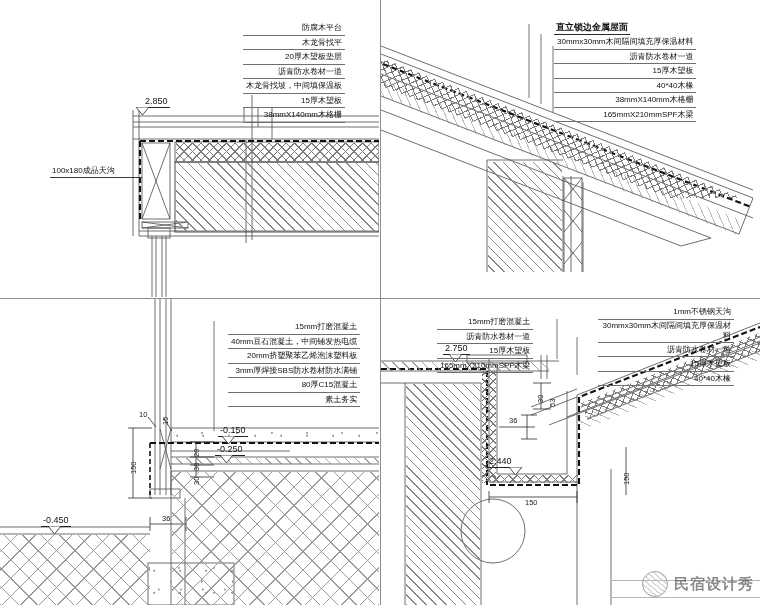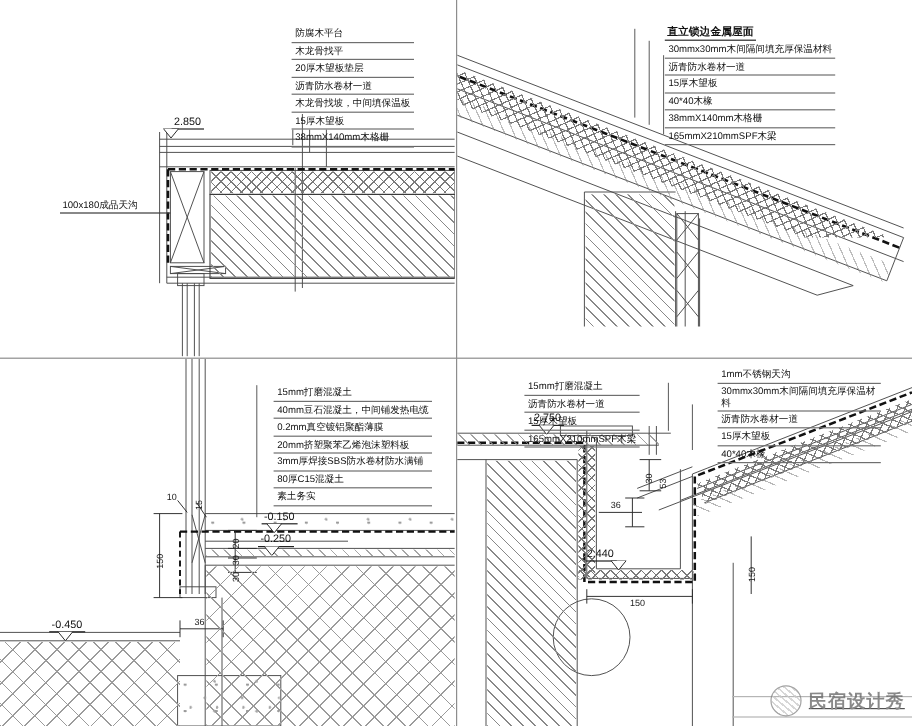--- a/index.html
+++ b/index.html
@@ -12,21 +12,21 @@
   .q-bl{left:0;top:299px;width:379px;height:306px;}
   .q-br{left:381px;top:299px;width:379px;height:306px;}
   .vdiv{position:absolute;left:379.5px;top:0;width:1px;height:605px;background:#8d8d8d;}
   .hdiv{position:absolute;left:0;top:297.5px;width:760px;height:1px;background:#8d8d8d;}
 
   
   .notes{position:absolute;}
   .notes .ntitle{font-size:9px;line-height:12px;padding:0 2px 1px 2px;
       border-bottom:1px solid #2a2a2a;display:inline-block;white-space:nowrap;font-weight:600;}
   .notes .nrow{font-size:8px;line-height:11.5px;padding:1px 3px 1px 3px;
-      border-bottom:1px solid #6f6f6f;white-space:nowrap;}
+      border-bottom:1px solid #6f6f6f;white-space:nowrap;text-align:right;}
   .notes .nrow.wrap{white-space:normal;line-height:10px;}
   .notes .nrow:last-child{border-bottom:1px solid #6f6f6f;}
   .leaderline{position:absolute;background:#3a3a3a;height:1px;}
 
   
   .elev{position:absolute;font-size:9px;line-height:10px;white-space:nowrap;text-align:right;}
   .elev .ebar{border-bottom:1px solid #222;padding:0 2px 1px 2px;}
   .tri{position:absolute;width:11px;height:7px;}
   .tri svg{display:block;}
 
@@ -43,21 +43,21 @@
       radial-gradient(circle at 20% 30%, #9a9a9a 0 1px, transparent 1.2px),
       radial-gradient(circle at 70% 65%, #9a9a9a 0 1px, transparent 1.2px),
       radial-gradient(circle at 45% 85%, #a6a6a6 0 1px, transparent 1.2px),
       radial-gradient(circle at 85% 15%, #a6a6a6 0 1px, transparent 1.2px);
       background-size:26px 22px,31px 27px,22px 30px,35px 25px;}
   .hatch-soil{background-image:repeating-linear-gradient(45deg,#9b9b9b 0 1px,transparent 1px 13px),
                                repeating-linear-gradient(-45deg,#9b9b9b 0 1px,transparent 1px 13px);}
   svg.draw{position:absolute;left:0;top:0;overflow:visible;}
 
   
-  .wm{position:absolute;right:6px;bottom:8px;display:flex;align-items:center;gap:6px;opacity:.72;text-decoration:underline;}
+  .wm{position:absolute;right:6px;bottom:8px;display:flex;align-items:center;gap:6px;opacity:.72;}
   .wm .wmcircle{width:24px;height:24px;border-radius:50%;border:1.5px solid #7e7e7e;
       background:repeating-linear-gradient(40deg,#c9c9c9 0 1.4px,transparent 1.4px 4px);}
   .wm .wmtext{font-size:15px;letter-spacing:1px;color:#5d5d5d;font-weight:600;
       font-family:"DejaVu Sans",sans-serif;}
   .wmrule{position:absolute;right:0;bottom:24px;width:150px;height:1px;background:#b5b5b5;}
   .wmrule2{position:absolute;right:0;bottom:7px;width:150px;height:1px;background:#b5b5b5;}
 </style>
 </head>
 <body>
 
@@ -309,21 +309,20 @@
     <div class="dim vert" style="left:162px;top:126px;">15</div>
     <div class="dim vert" style="left:130px;top:175px;">150</div>
     <div class="dim vert" style="left:193px;top:158px;">20</div>
     <div class="dim vert" style="left:193px;top:172px;">30</div>
     <div class="dim vert" style="left:193px;top:186px;">30</div>
     <div class="dim" style="left:162px;top:216px;">36</div>
 
     <div class="notes" style="left:228px;top:21px;">
       <div class="nrow">15mm打磨混凝土</div>
       <div class="nrow">40mm豆石混凝土，中间铺发热电缆</div>
-      <div class="nrow">0.2mm真空镀铝聚酯薄膜</div>
       <div class="nrow">20mm挤塑聚苯乙烯泡沫塑料板</div>
       <div class="nrow">3mm厚焊接SBS防水卷材防水满铺</div>
       <div class="nrow">80厚C15混凝土</div>
       <div class="nrow">素土务实</div>
     </div>
   </div>
 
   <div class="quad q-br">
 
     <svg class="draw" width="379" height="306">

